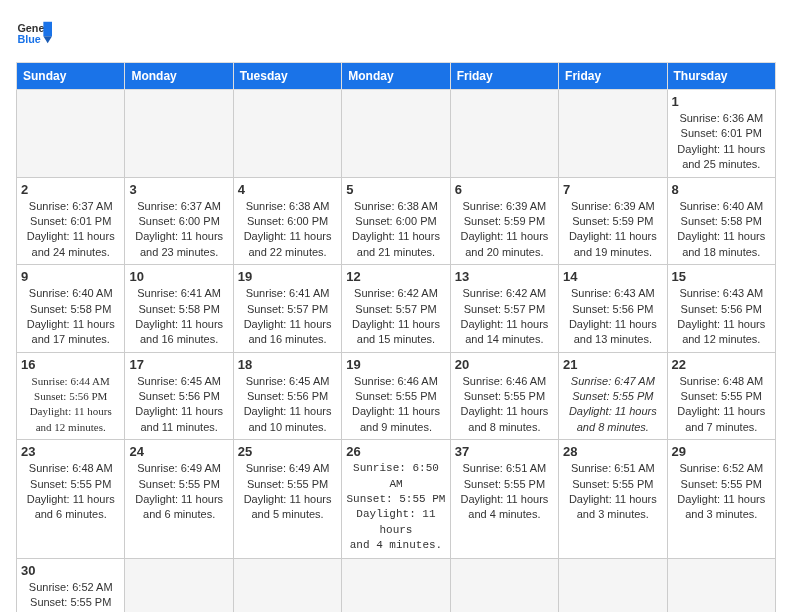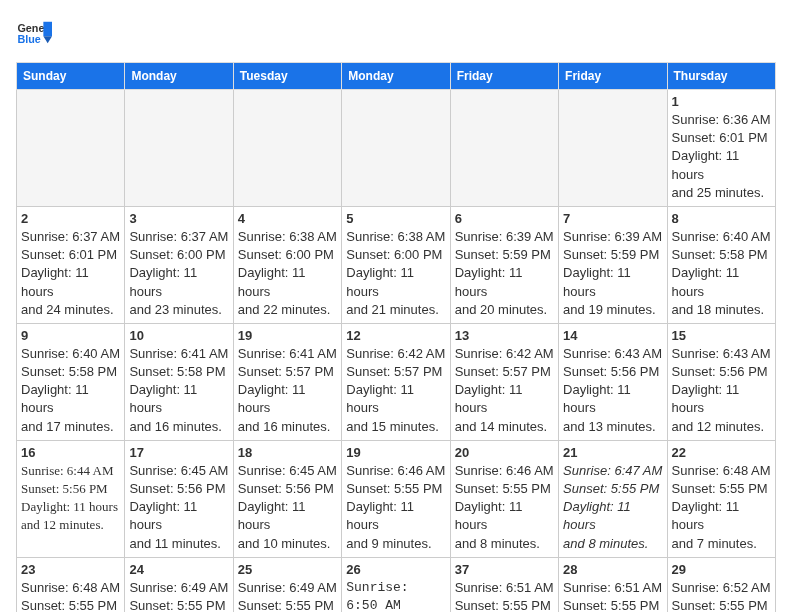--- a/index.html
+++ b/index.html
@@ -64,23 +64,24 @@
     tbody tr td.empty {
       background: #f5f5f5;
     }
     .day-number {
       font-size: 13px;
       font-weight: bold;
       margin-bottom: 2px;
       display: block;
     }
     .day-info {
-      font-size: 13px;
+      font-size: 11px;
       line-height: 1.4;
       color: #333;
+      text-align: center;
     }
     tbody tr:last-child td {
       height: 65px;
     }
   </style>
 </head>
 <body>
 
 <div class="header">
   <div class="logo">

